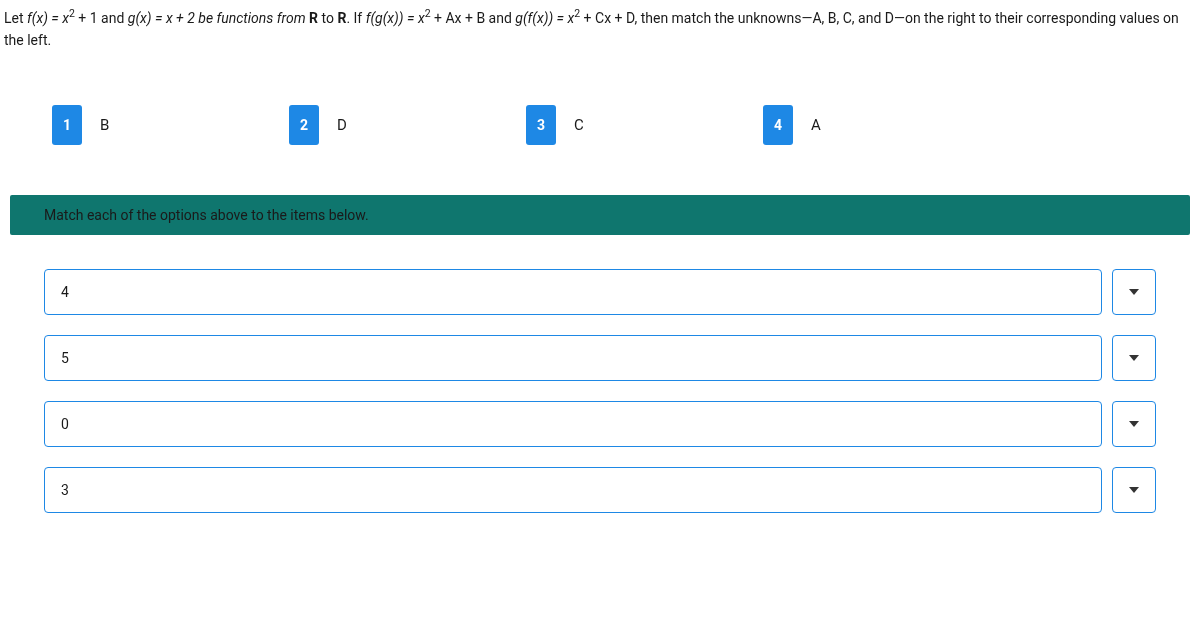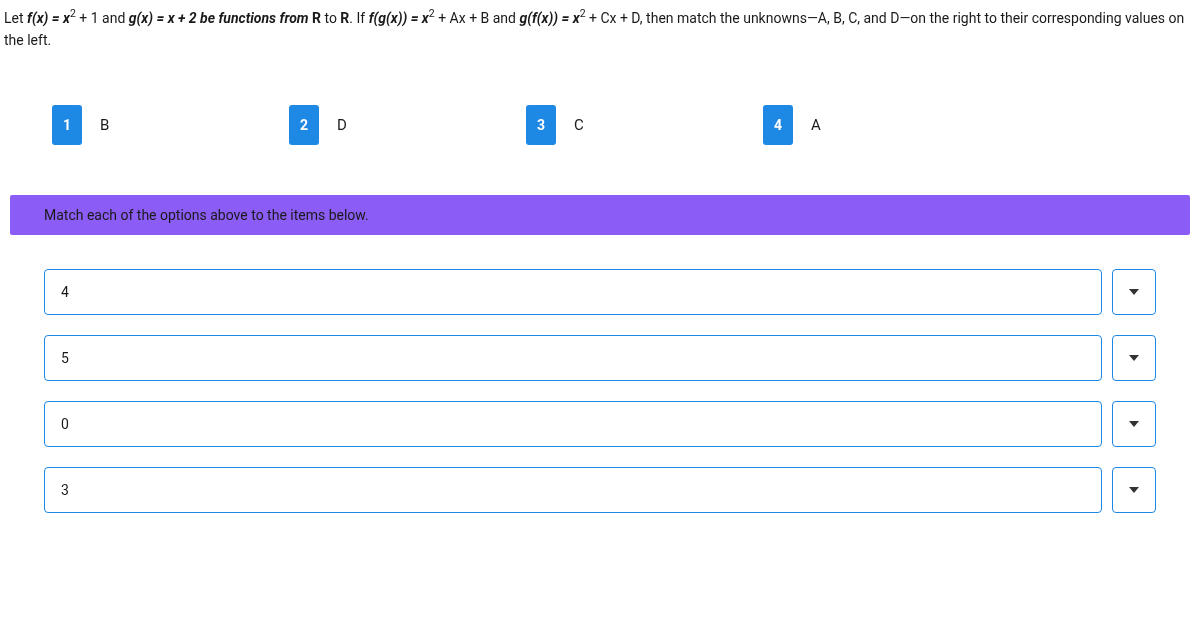--- a/index.html
+++ b/index.html
@@ -15,21 +15,21 @@
     .question-text {
       padding: 6px 4px 0 4px;
       line-height: 1.6;
       color: #1a1a1a;
       font-size: 14px;
     }
     .question-text sup {
       font-size: 0.75em;
       vertical-align: super;
     }
-    .question-text i { font-style: italic; font-weight: bold; }
+    .question-text i { font-style: italic; }
     .question-text b { font-weight: bold; }
 
     .options-row {
       display: flex;
       gap: 0;
       margin: 54px 0 0 52px;
     }
     .option-item {
       display: flex;
       align-items: center;
@@ -51,21 +51,21 @@
       margin-left: 18px;
       font-size: 15px;
       color: #1a1a1a;
     }
 
     .match-section {
       margin-top: 50px;
       padding: 0 10px;
     }
     .match-instruction {
-      background: #8b5cf6;
+      background: #0f766e;
       padding: 12px 34px;
       font-size: 14px;
       color: #1a1a1a;
       border-radius: 2px;
     }
 
     .items-list {
       margin: 34px 34px 0 34px;
       display: flex;
       flex-direction: column;

